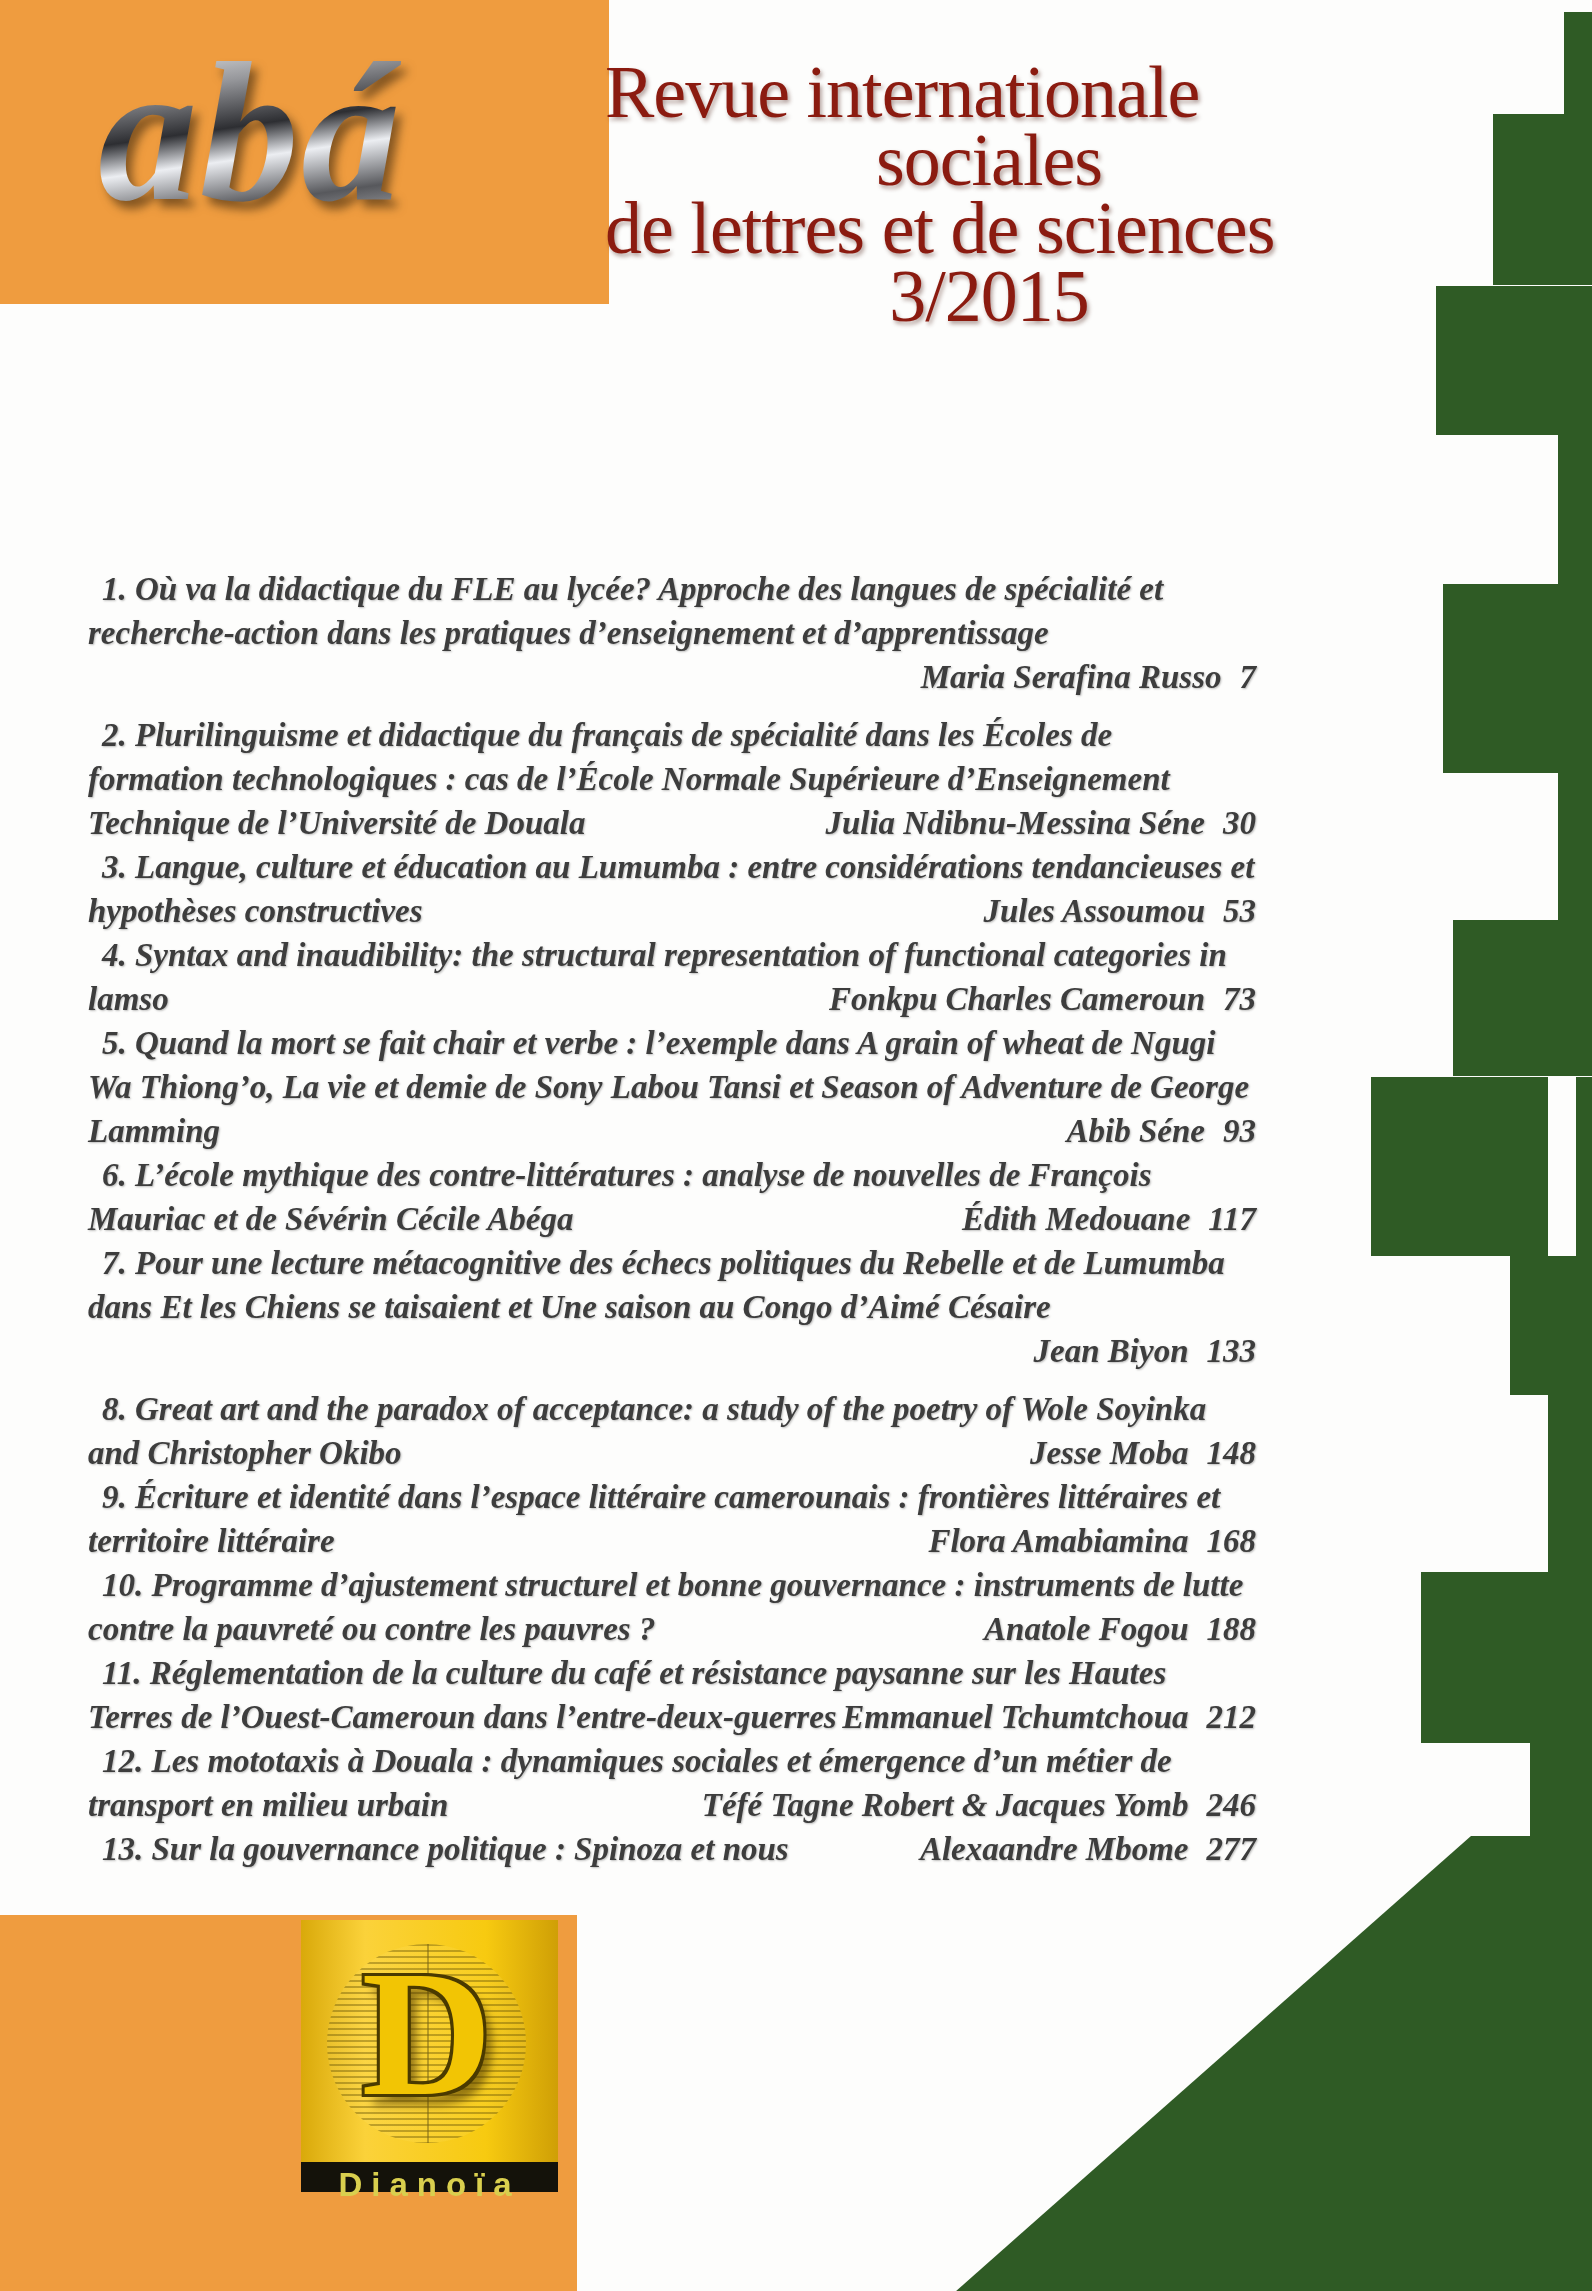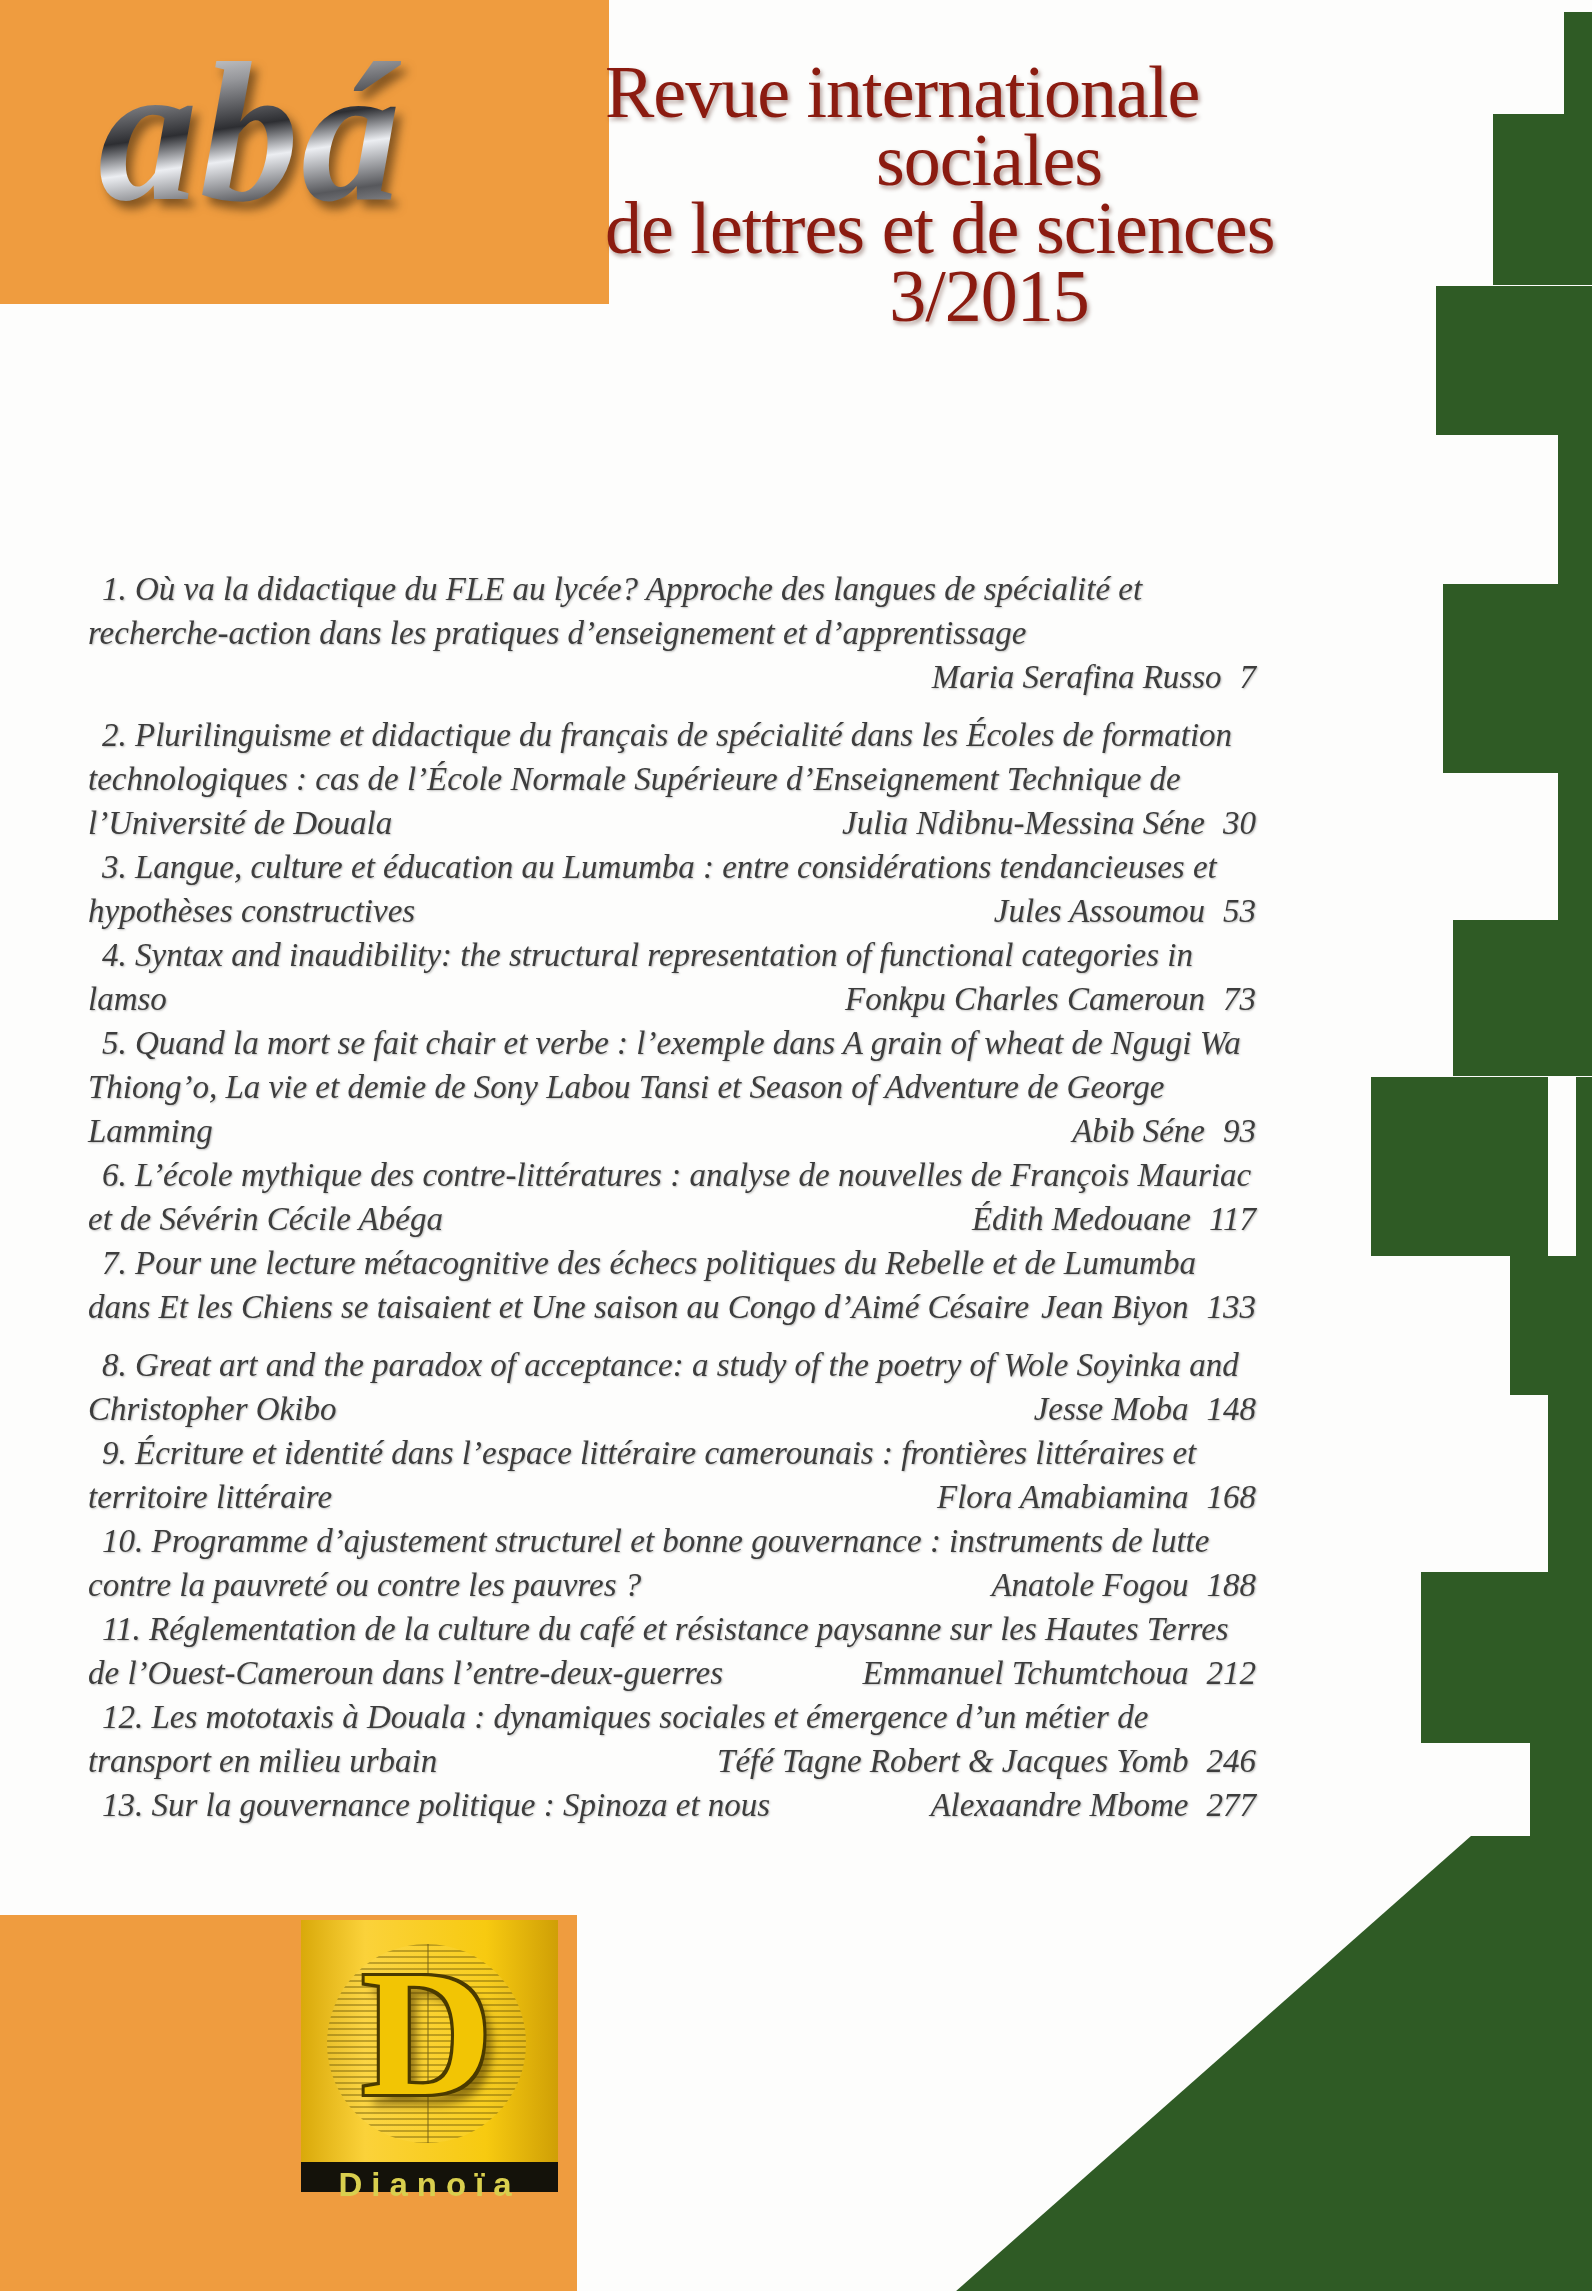--- a/index.html
+++ b/index.html
@@ -62,21 +62,21 @@
     clip-path:polygon(81% 0,100% 0,100% 100%,0 100%);
   }
   
   .toc{
     position:absolute;left:88px;top:567px;width:1168px;
     font-style:italic;
     font-size:33px;line-height:44px;
     color:var(--toc_text);
     text-shadow:1px 1px 2px rgba(40,40,40,0.30);
   }
-  .entry{text-indent:14px;}
+  .entry{text-indent:14px;font-weight:bold;}
   .entry::after{content:"";display:block;clear:both;}
   .entry.gap{margin-bottom:14px;}
   .au{float:right;text-indent:0;white-space:nowrap;}
   .pg{margin-left:18px;}
   
   .logo{position:absolute;left:301px;top:1920px;width:257px;}
   .logo-yellow{
     position:relative;height:242px;
     background:linear-gradient(90deg,#D9A90A 0%,#FBD23A 25%,#F7CA10 72%,#CF9F06 100%);
     overflow:hidden;

